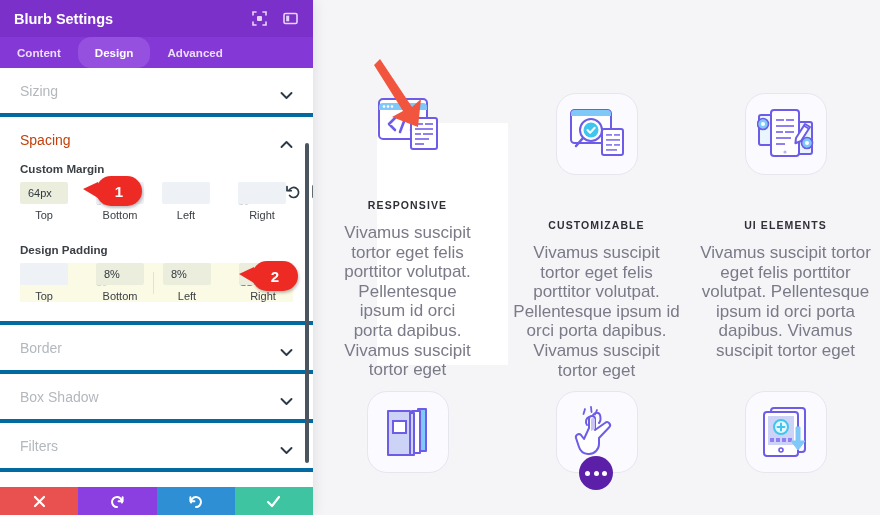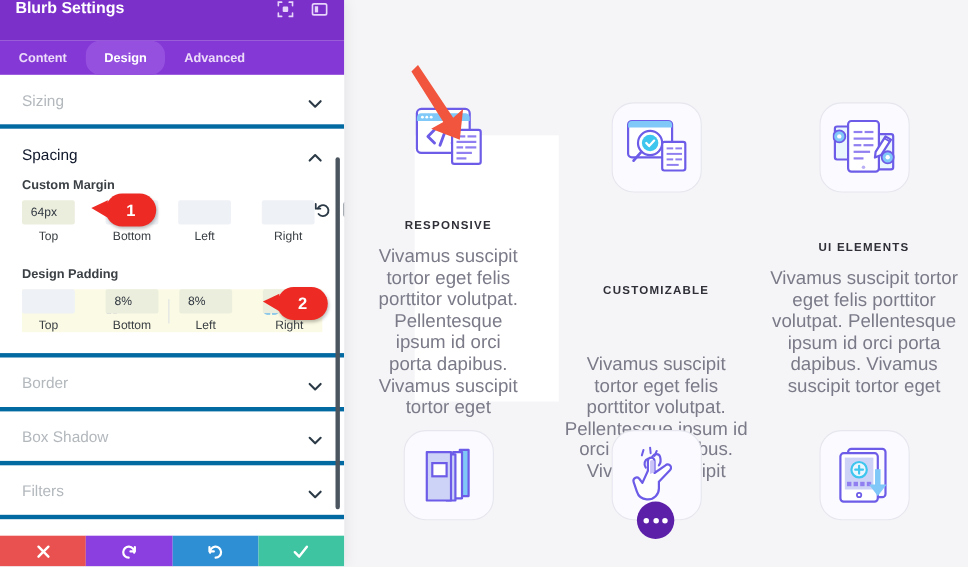--- a/index.html
+++ b/index.html
@@ -74,21 +74,21 @@
   
   .panel {
     position: absolute; left: 0; top: 0;
     width: 313px; height: 515px;
     background: #ffffff;
     box-shadow: 0 0 14px rgba(0,0,0,.10);
     overflow: hidden;
   }
   .panel-header {
     height: 37px; background: #7b31c9;
-    display: flex; align-items: flex-start;
+    display: flex; align-items: center;
     padding: 0 14px;
   }
   .panel-title {
     color: #fff; font-size: 14.5px; font-weight: bold; flex: 1;
   }
   .hdr-icon {
     width: 17px; height: 17px; margin-left: 14px;
     display: flex; align-items: center; justify-content: center;
     cursor: pointer;
   }
@@ -111,21 +111,21 @@
 
   .acc {
     border-bottom: 4px solid #0369a1;
     padding: 0 20px;
   }
   .acc-head {
     height: 45px; display: flex; align-items: center;
     cursor: pointer;
   }
   .acc-title { flex: 1; font-size: 14px; color: #b3b8bd; }
-  .acc.open .acc-title { color: #0f172a; }
+  .acc.open .acc-title { color: #c2410c; }
   .chev { width: 13px; height: 9px; }
 
   .acc-body { padding: 0 0 16px; }
   .field-label {
     font-size: 11.6px; font-weight: bold; color: #3b4045;
     margin-bottom: 7px;
   }
   .spacing-row {
     display: flex; align-items: center;
     position: relative;
@@ -216,21 +216,21 @@
                   <rect x="50" y="40" width="10" height="2"></rect>
                 <rect x="42" y="45" width="14" height="2"></rect>
                 <rect x="42" y="50" width="9" height="2"></rect>
               </g>
             </svg>
           </div>
           <div class="blurb-title" style="margin-top:44px;z-index:3;">RESPONSIVE</div>
           <div class="blurb-body" style="margin-top:12px;padding:0 26px;z-index:3;">Vivamus suscipit tortor eget felis porttitor volutpat. Pellentesque ipsum id orci porta dapibus. Vivamus suscipit tortor eget</div>
         </div>
 
-        <div class="blurb" style="padding-top:13px;gap:39px;">
+        <div class="blurb" style="padding-top:13px;">
           <div class="icon-frame">
             <svg width="58" height="54" viewBox="0 0 58 54">
               <rect x="3" y="3" width="40" height="33" rx="3.5" fill="#ffffff" stroke="#6c5ce7" stroke-width="2"></rect>
               <path d="M3 6.5A3.5 3.5 0 0 1 6.5 3h33A3.5 3.5 0 0 1 43 6.5V9H3z" fill="#7fc8f8"></path>
               <circle cx="23" cy="23" r="11" fill="#ffffff" stroke="#6c5ce7" stroke-width="2"></circle>
               <circle cx="23" cy="23" r="7.5" fill="#3ec6ef"></circle>
               <path d="M19.5 23l2.6 2.8 4.6-5" stroke="#ffffff" stroke-width="2" fill="none" stroke-linecap="round" stroke-linejoin="round"></path>
               <path d="M15 31l-7 8" stroke="#6c5ce7" stroke-width="2.5" stroke-linecap="round"></path>
               <rect x="34" y="22" width="21" height="26" rx="2" fill="#ffffff" stroke="#6c5ce7" stroke-width="2"></rect>
               <g fill="#8f7ff0">

